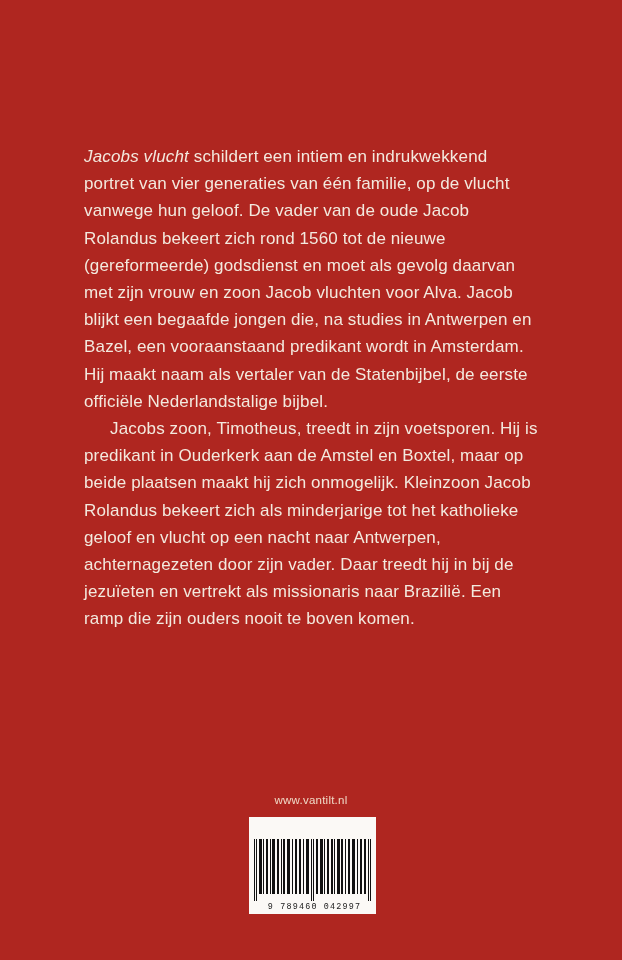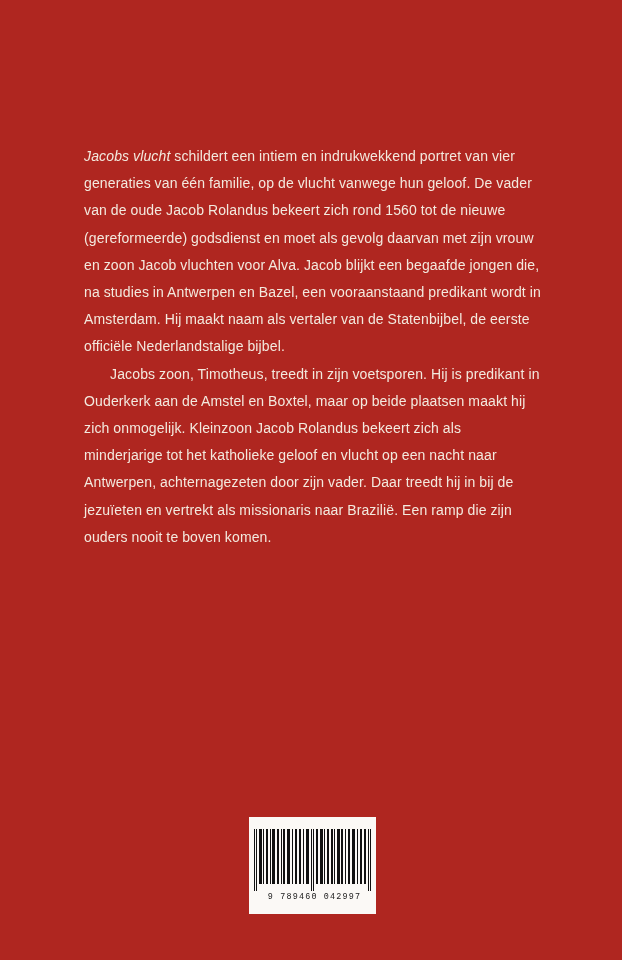--- a/index.html
+++ b/index.html
@@ -26,21 +26,21 @@
     position: absolute;
     left: 84px;
     top: 143px;
     width: 458px;
   }
 
   .para {
     margin: 0;
     color: #F3E9DE;
     font-family: "Liberation Sans", sans-serif;
-    font-size: 14px;
+    font-size: 17px;
     line-height: 27.2px;
     letter-spacing: 0.01em;
     font-weight: 400;
     text-align: left;
     word-spacing: -0.2px;
   }
 
   .para.indent {
     text-indent: 26px;
   }
@@ -68,21 +68,21 @@
 
   
   #barcode-box {
     position: absolute;
     left: 249px;
     top: 817px;
     width: 127px;
     height: 97px;
     background: #FBF9F6;
     box-sizing: border-box;
-    padding: 12px 5px 2px 5px;
+    padding: 22px 5px 2px 5px;
   }
 
   #barcode-bars {
     position: relative;
     width: 117px;
     height: 62px;
     margin: 0 auto;
     overflow: hidden;
   }
 
@@ -118,20 +118,21 @@
 
     <p class="para"><span class="title-italic">Jacobs vlucht</span><span> schildert een intiem en indrukwekkend portret van vier generaties van één familie, op de vlucht vanwege hun geloof. De vader van de oude Jacob Rolandus bekeert zich rond 1560 tot de nieuwe (gereformeerde) godsdienst en moet als gevolg daarvan met zijn vrouw en zoon Jacob vluchten voor Alva. Jacob blijkt een begaafde jongen die, na studies in Antwerpen en Bazel, een vooraanstaand predikant wordt in Amsterdam. Hij maakt naam als vertaler van de Statenbijbel, de eerste officiële Nederlandstalige bijbel.</span></p>
 
     <p class="para indent">Jacobs zoon, Timotheus, treedt in zijn voetsporen. Hij is predikant in Ouderkerk aan de Amstel en Boxtel, maar op beide plaatsen maakt hij zich onmogelijk. Kleinzoon Jacob Rolandus bekeert zich als minderjarige tot het katholieke geloof en vlucht op een nacht naar Antwerpen, achternagezeten door zijn vader. Daar treedt hij in bij de jezuïeten en vertrekt als missionaris naar Brazilië. Een ramp die zijn ouders nooit te boven komen.</p>
 
     <div class="para-gap"></div>
 
 
   </div>
 
+  <div id="website">www.vantilt.nl</div>
 
   <div id="barcode-box">
     <div id="barcode-bars">
         <div class="bar guard" style="left: 0px; width: 1px;"></div>
         <div class="bar guard" style="left: 2px; width: 1px;"></div>
         <div class="bar short" style="left: 5px; width: 3px;"></div>
         <div class="bar short" style="left: 9px; width: 1px;"></div>
         <div class="bar short" style="left: 12px; width: 2px;"></div>
         <div class="bar short" style="left: 16px; width: 1px;"></div>
         <div class="bar short" style="left: 18px; width: 3px;"></div>

